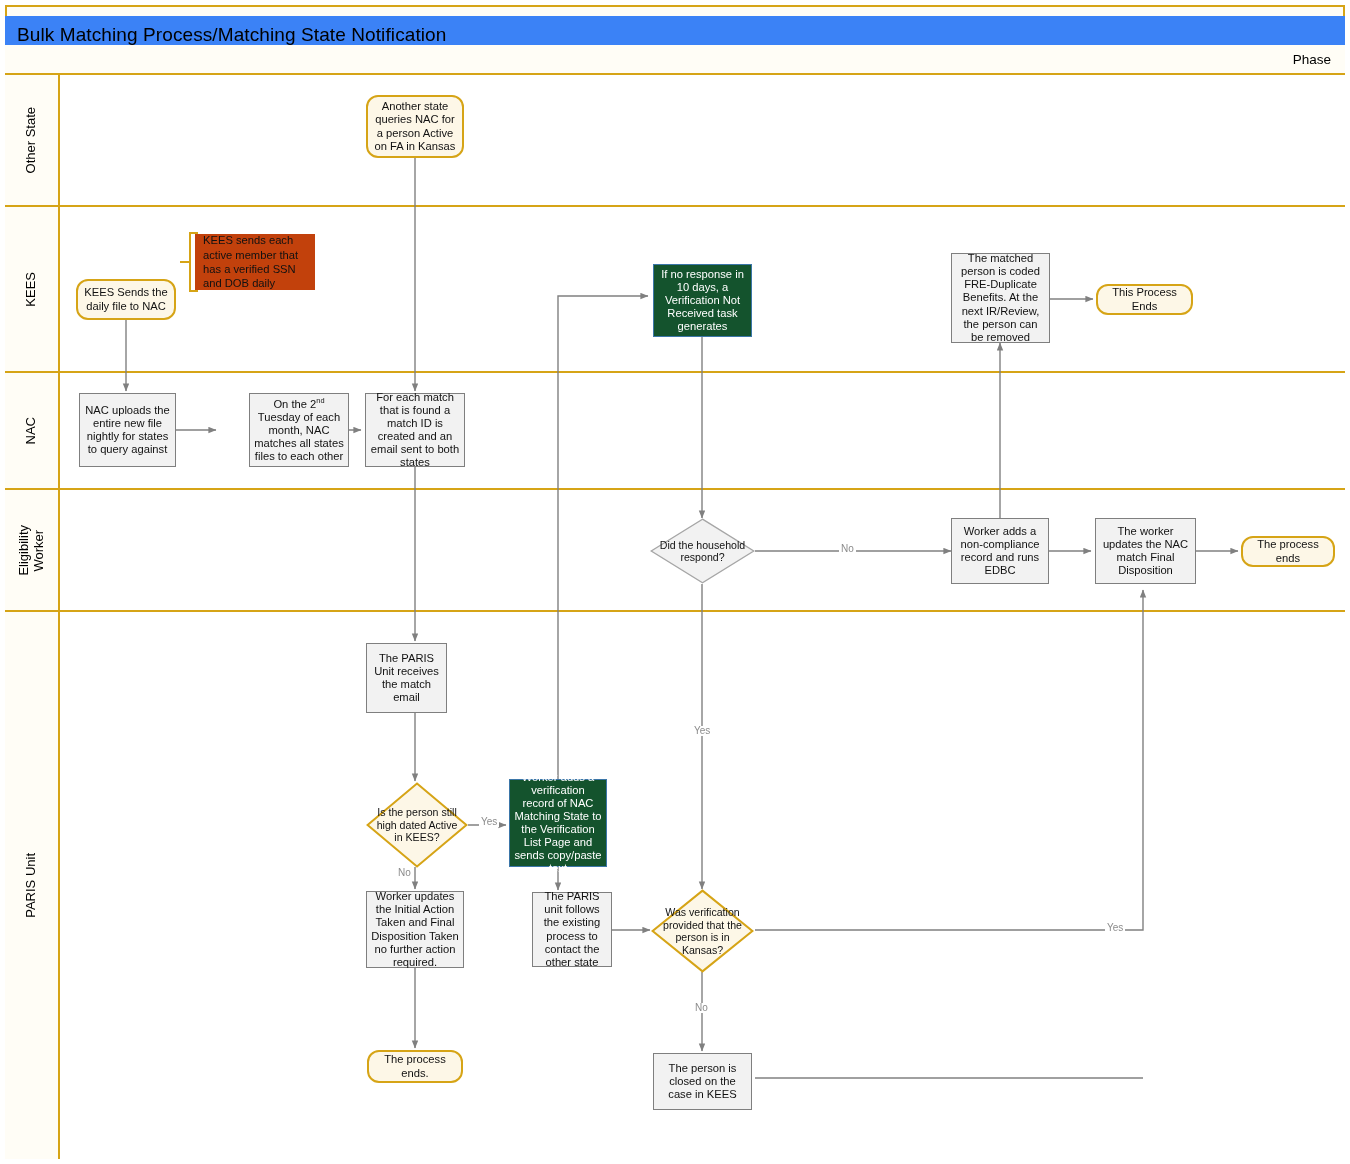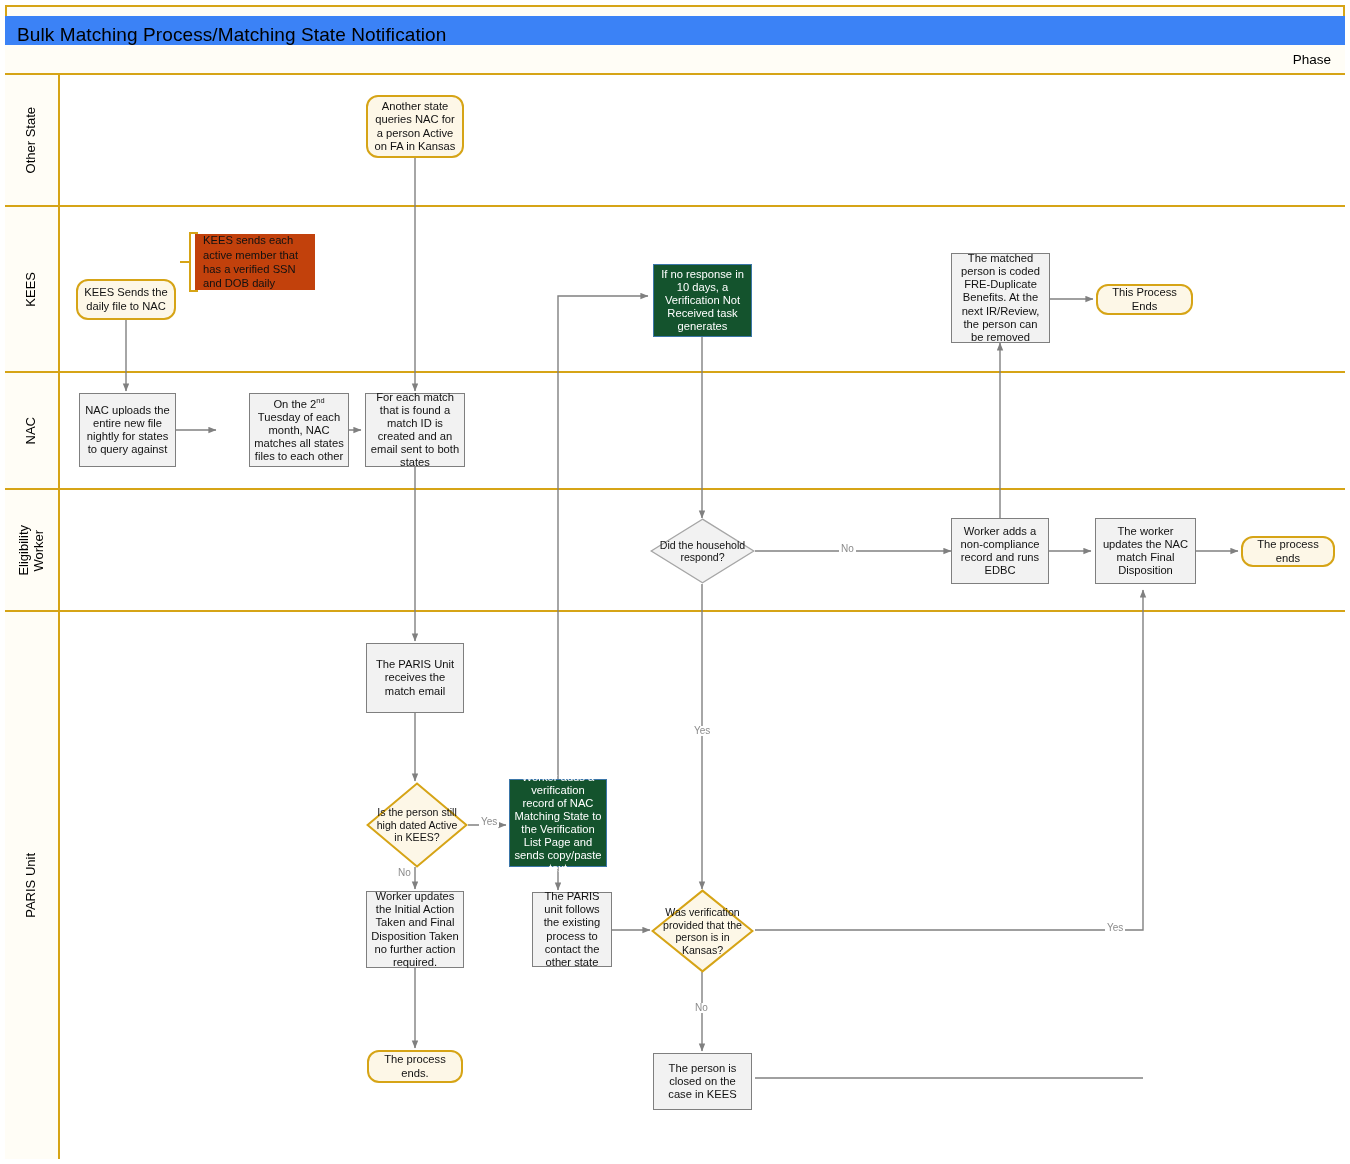--- a/index.html
+++ b/index.html
@@ -203,21 +203,21 @@
   </div>
 
   <div class="node proc" style="left:1095px;top:518px;width:101px;height:66px;">
     <span class="txt">The worker updates the NAC match Final Disposition</span>
   </div>
 
   <div class="node term" style="left:1241px;top:536px;width:94px;height:31px;align-items:center;">
     <span class="txt">The process ends</span>
   </div>
 
-  <div class="node proc" style="left:366px;top:643px;width:98px;height:70px;">
+  <div class="node proc" style="left:366px;top:643px;width:81px;height:70px;">
     <span class="txt">The PARIS Unit receives the match email</span>
   </div>
 
   <div class="diamond" style="left:366px;top:782px;width:102px;height:86px;">
     <svg class="dshape" viewBox="0 0 102 86" preserveAspectRatio="none">
       <polygon points="51,1.6 100.4,43 51,84.4 1.6,43" fill="#fdf7e7" stroke="#d6a416" stroke-width="2"></polygon>
     </svg>
     <div class="dlabel">
       <span>Is the person still high dated Active in KEES?</span>
     </div>

